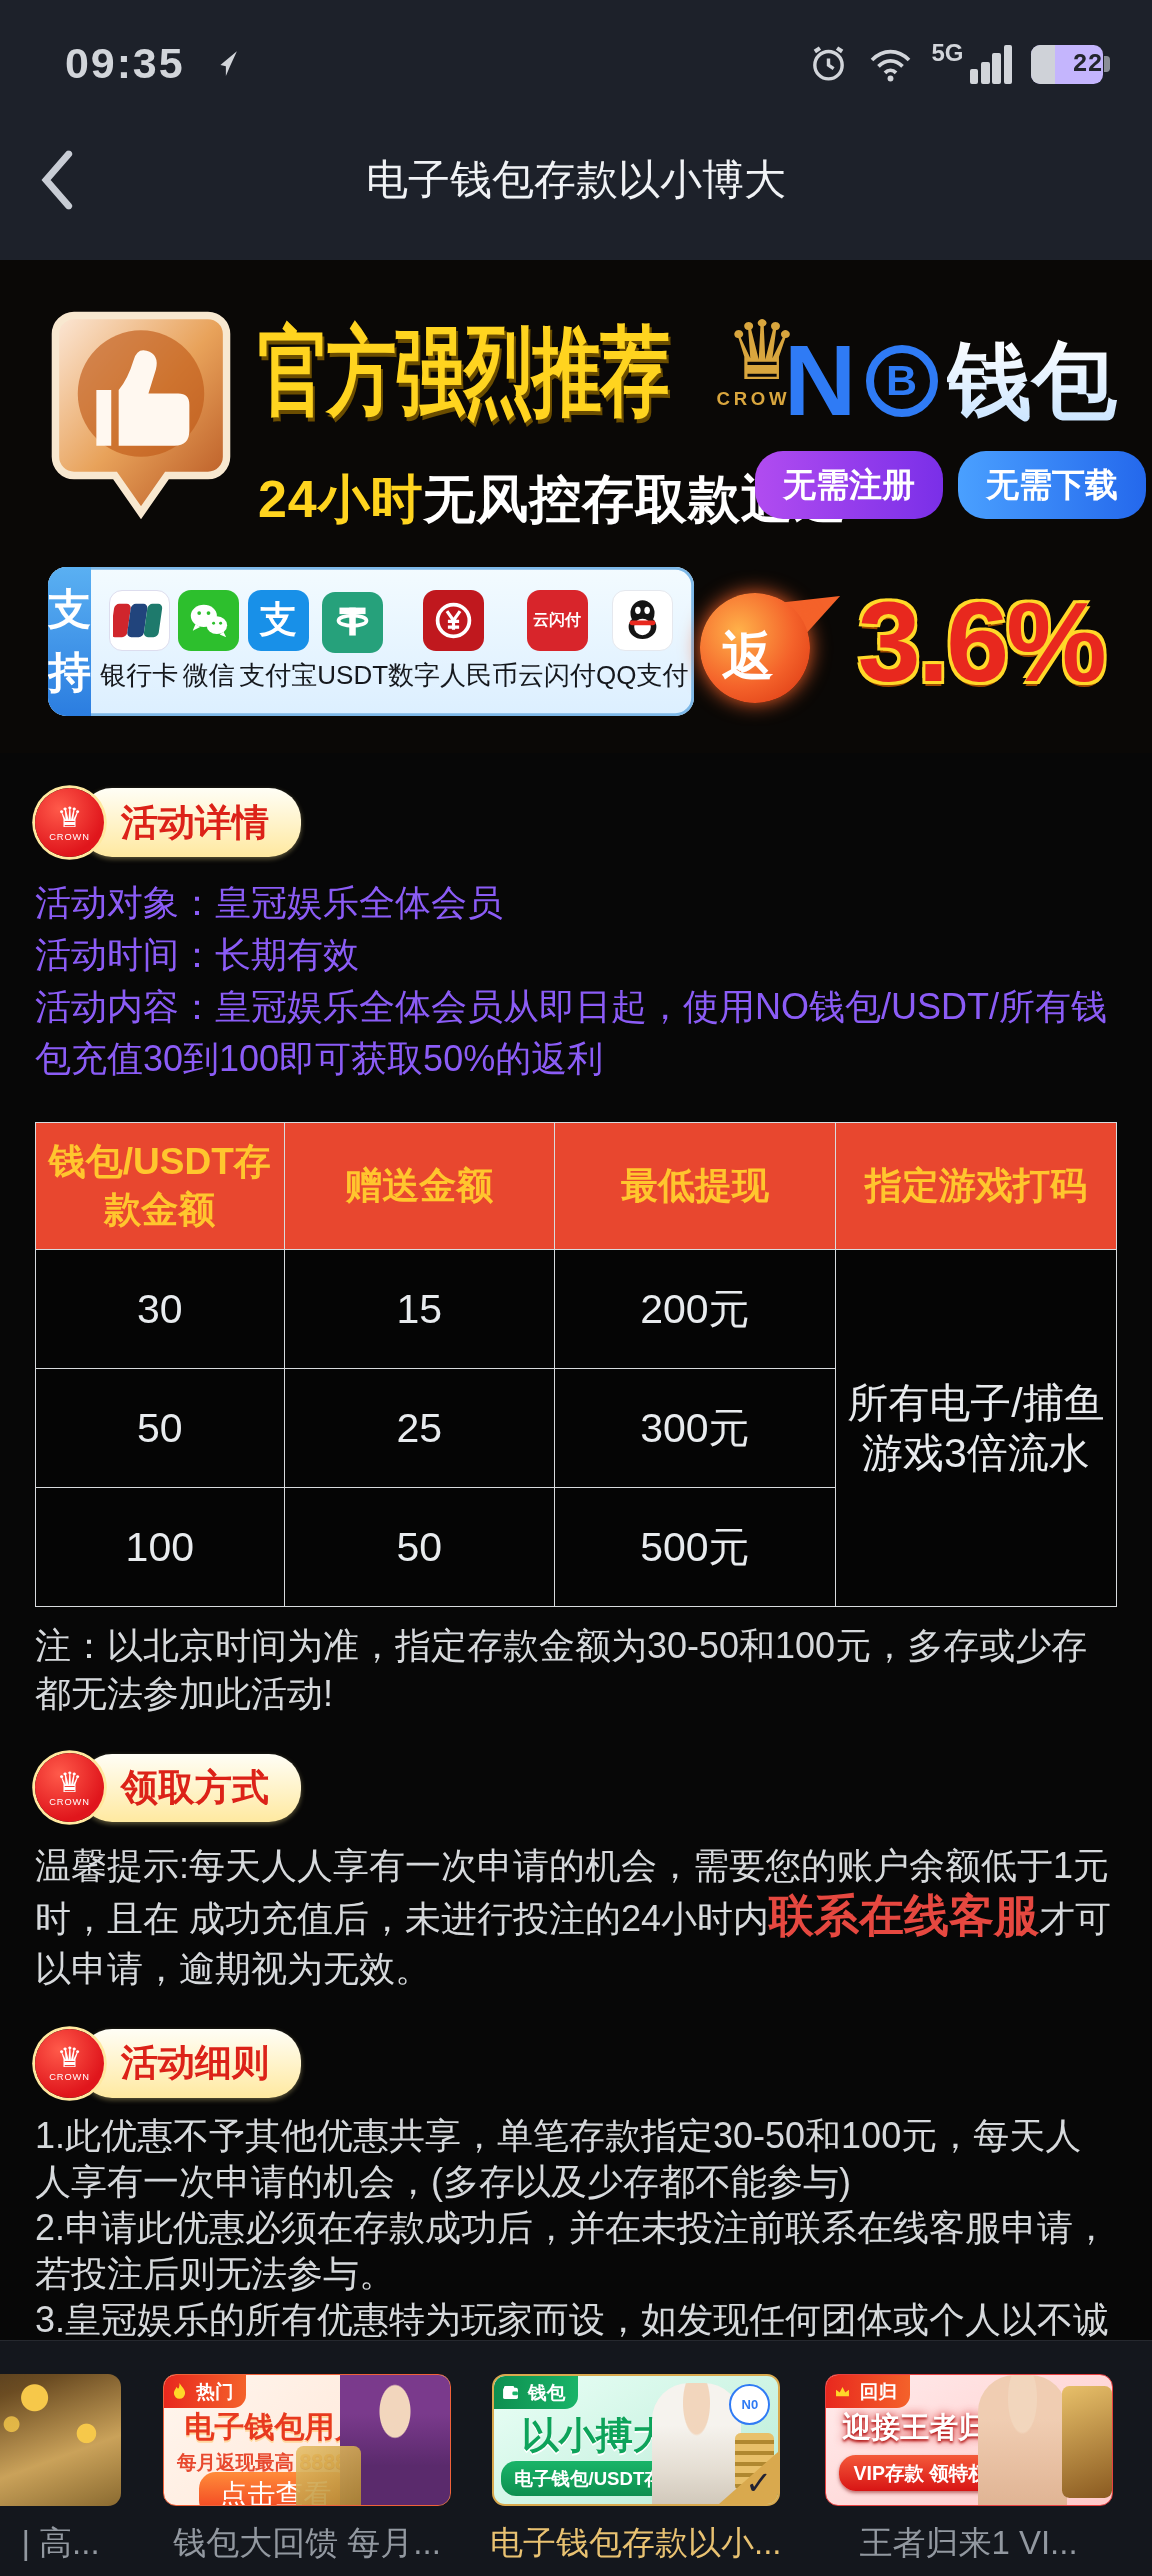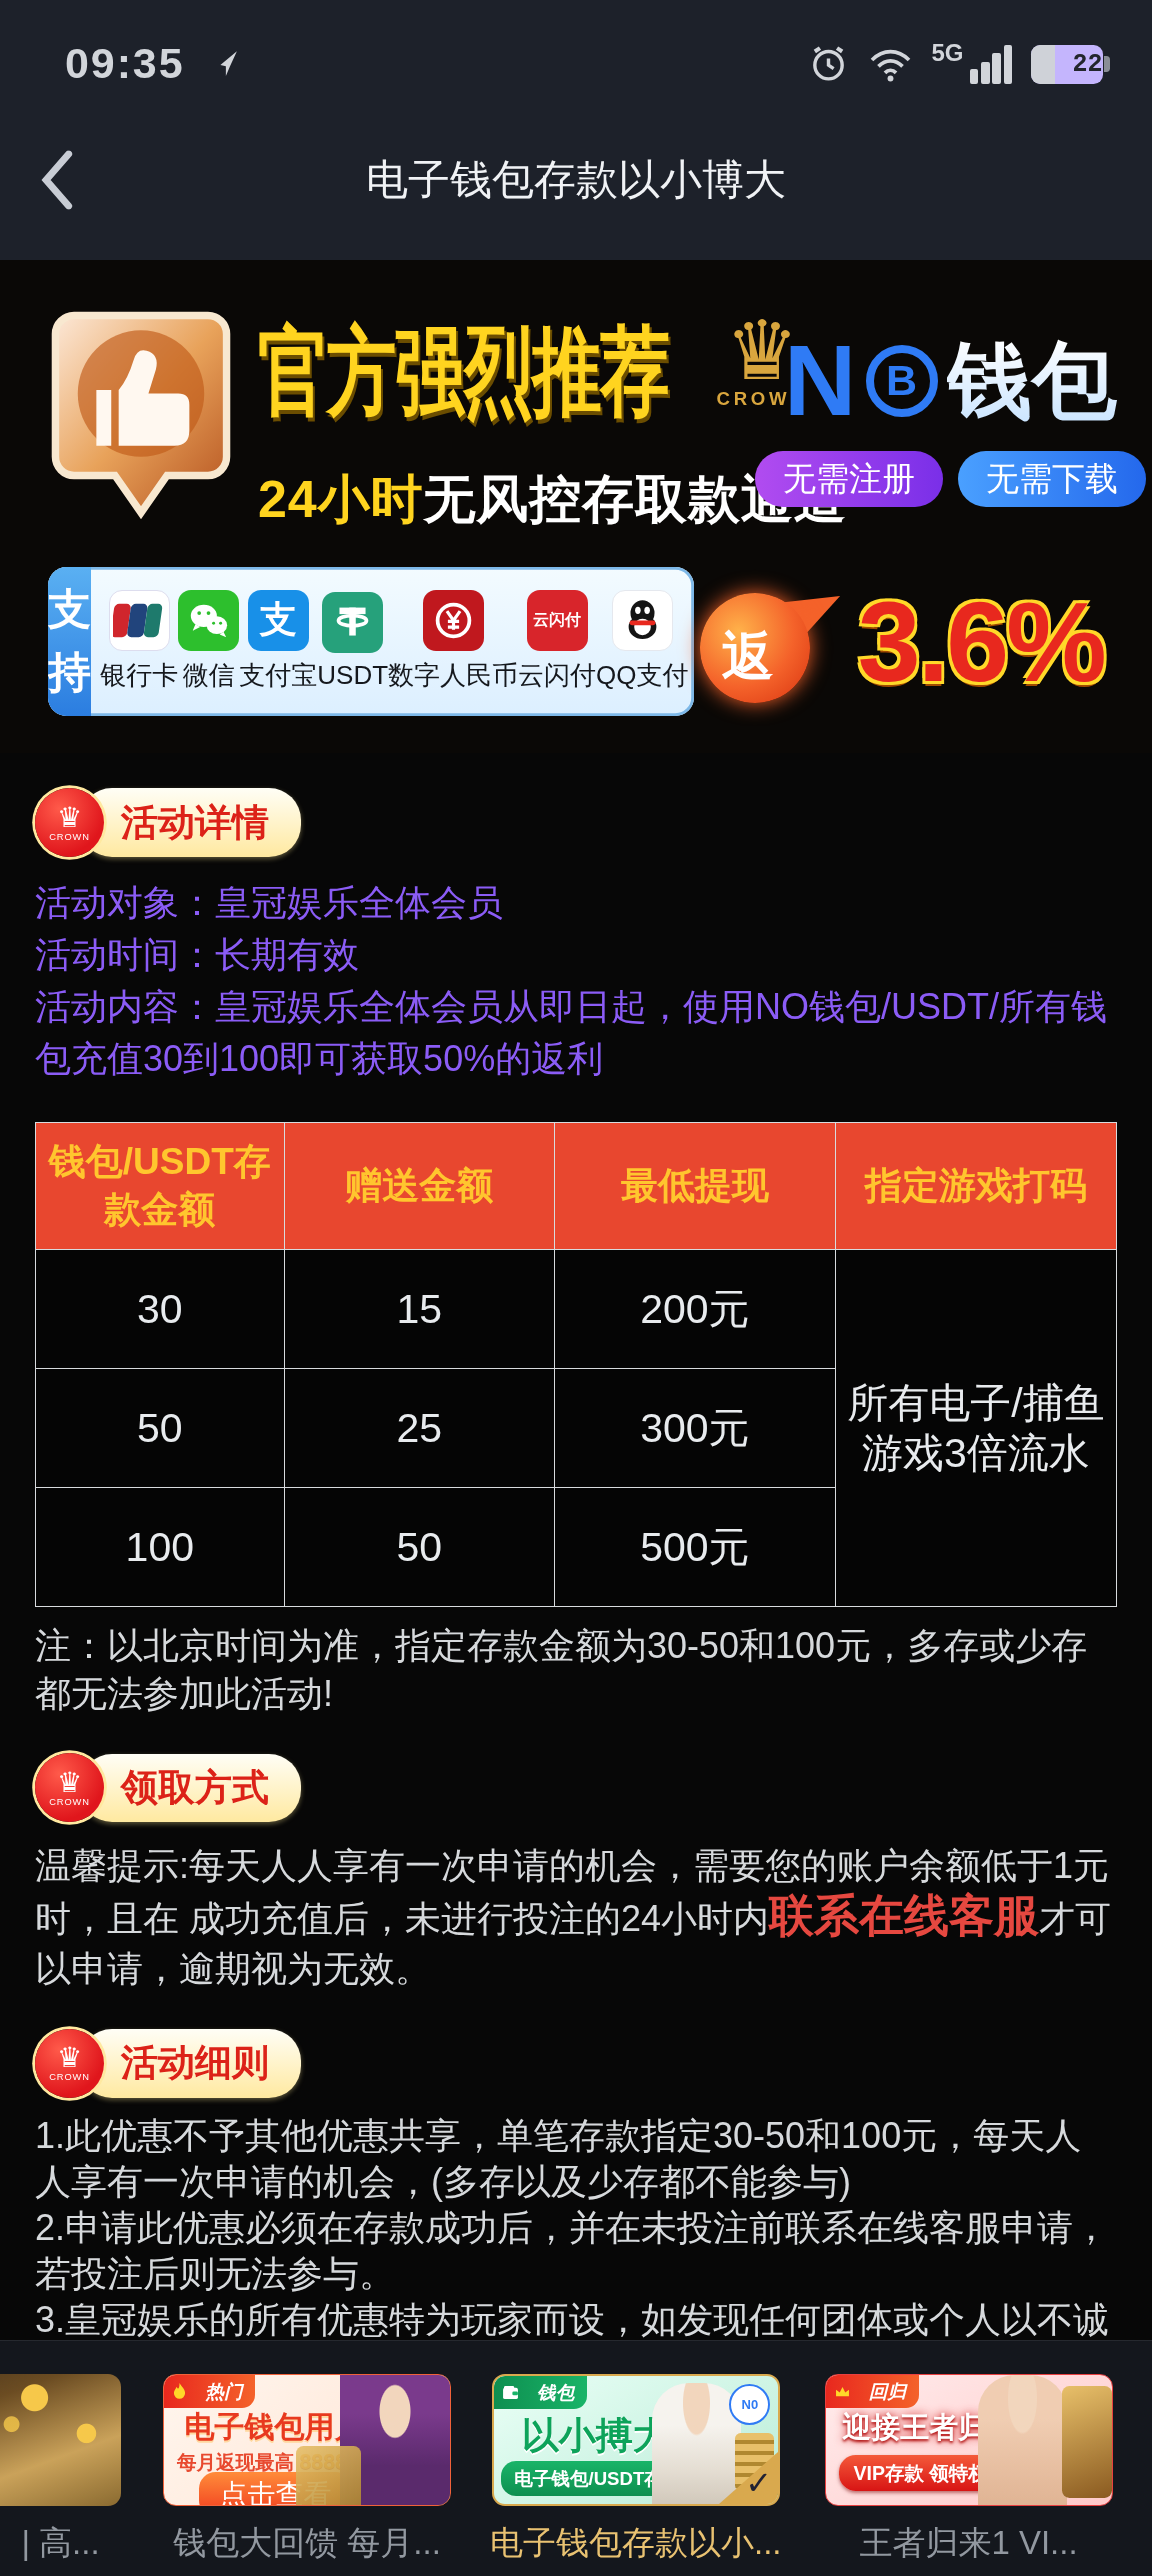--- a/index.html
+++ b/index.html
@@ -44,21 +44,21 @@
   .subline { margin-top:26px; font-size:52px; font-weight:900; white-space:nowrap; letter-spacing:0.9px; }
   .subline .hl { color:#ffd41f; }
   .subline .rest { color:#ffffff; }
   .banner-right { margin-left:auto; width:381px; display:flex; flex-direction:column; align-items:center; }
   .nowallet { display:flex; align-items:center; margin-top:26px; }
   .nw-n { font-size:100px; font-weight:900; color:#2f7bf5; line-height:93px; }
   .btc { width:72px; height:72px; border:8.4px solid #2f7bf5; border-radius:50%; display:flex; align-items:center; justify-content:center; margin:0 9.3px; }
   .btc span { font-size:43px; font-weight:900; color:#2f7bf5; }
   .nw-txt { font-size:85px; font-weight:900; background:linear-gradient(#ffffff,#c9e4ff); -webkit-background-clip:text; background-clip:text; color:transparent; line-height:93px; }
   .pill-row { display:flex; gap:15px; margin-top:24px; }
-  .pill { height:56px; border-radius:28px; padding:0 28px; display:flex; align-items:center; justify-content:center; font-size:33px; font-weight:normal; color:#fff; white-space:nowrap; }
+  .pill { height:68px; border-radius:28px; padding:0 28px; display:flex; align-items:center; justify-content:center; font-size:33px; font-weight:bold; color:#fff; white-space:nowrap; }
   .pill.purple { background:linear-gradient(90deg,#b14cf0,#7a2fe8); }
   .pill.blue { background:linear-gradient(90deg,#4aa0ff,#2468ec); }
   .banner-bottom { display:flex; align-items:center; margin-top:32px; }
   .support-box { width:723px; height:149px; background:linear-gradient(#f3fbff,#dcefff); border-radius:18.6px; display:flex; overflow:hidden; box-shadow:0 0 0 2.8px #7db8e8 inset; }
   .support-col { width:108px; background:linear-gradient(180deg,#5ab0f2,#2b7de0); display:flex; flex-direction:column; align-items:center; justify-content:center; gap:5.6px; color:#fff; font-size:43px; font-weight:bold; }
   .pay-items { flex:1; display:flex; align-items:center; justify-content:space-around; padding:0 9.3px; }
   .pay-item { display:flex; flex-direction:column; align-items:center; gap:7.4px; }
   .pay-ic { width:61px; height:61px; border-radius:13px; display:flex; align-items:center; justify-content:center; overflow:hidden; }
   .pay-lb { font-size:26px; color:#15181d; white-space:nowrap; }
   .rebate { display:flex; align-items:center; margin-left:5.6px; position:relative; }
@@ -100,21 +100,21 @@
   .wrap3 { margin-left:39px; }
   .wrap4 { margin-left:43px; margin-right:11px; }
   .card1-bg { width:100%; height:100%; background:
       radial-gradient(circle at 70% 18%, #f6c84a 0 13px, transparent 14px),
       radial-gradient(circle at 88% 45%, #f6c84a 0 9.3px, transparent 10.2px),
       radial-gradient(circle at 62% 38%, rgba(246,200,74,.8) 0 7.4px, transparent 8.4px),
       linear-gradient(160deg,#3a2a18 0%,#6b4c22 35%,#caa25a 70%,#8a6a30 100%); }
   .card2 { background:linear-gradient(140deg,#fff6ee,#ffe3d2); border:1.9px solid #f0623a; }
   .card3 { background:linear-gradient(150deg,#eafff6,#b9ecd7); border:2.8px solid #d9a94e; }
   .card4 { background:linear-gradient(150deg,#ffecec,#ffc9c9); border:1.9px solid #e84040; }
-  .card-tag { position:absolute; left:0; top:0; font-size:18.6px; font-weight:bold; color:#fff; padding:3.7px 13px 3.7px 9.3px; border-radius:11px 0 13px 0; display:flex; align-items:center; gap:19px; z-index:3;font-style:italic; }
+  .card-tag { position:absolute; left:0; top:0; font-size:18.6px; font-weight:bold; color:#fff; padding:3.7px 13px 3.7px 9.3px; border-radius:11px 0 13px 0; display:flex; align-items:center; gap:10px; z-index:3; }
   .tag-red { background:linear-gradient(90deg,#e8281e,#f4622a); }
   .tag-green { background:linear-gradient(90deg,#0e8f50,#19b468); }
   .card2 .c2-title { position:absolute; left:20.4px; top:32px; font-size:30px; font-weight:900; color:#e8391f; text-shadow:0 1.9px 0 #ffd8a0; white-space:nowrap; }
   .c2-sub { position:absolute; left:13px; top:72px; font-size:19.5px; font-weight:bold; color:#e8492f; white-space:nowrap; }
   .c2-amt { color:#ff9c1a; font-size:21.4px; text-shadow:0 0.9px 0 #a33; }
   .c2-btn { position:absolute; left:35px; top:97px; background:linear-gradient(#ff8c3a,#f03a1e); color:#fff; font-size:28px; font-weight:normal; padding:3.7px 20.4px; border-radius:16.7px; }
   .c2-photo { position:absolute; right:0; top:0; width:110px; height:100%; background:
       radial-gradient(ellipse at 50% 28%, #f2d6bd 0 15px, transparent 16px),
       linear-gradient(180deg,#7a3a8c 30%,#5a2a6c 70%),
       linear-gradient(#caa25a,#8a6a30); background-repeat:no-repeat; }

